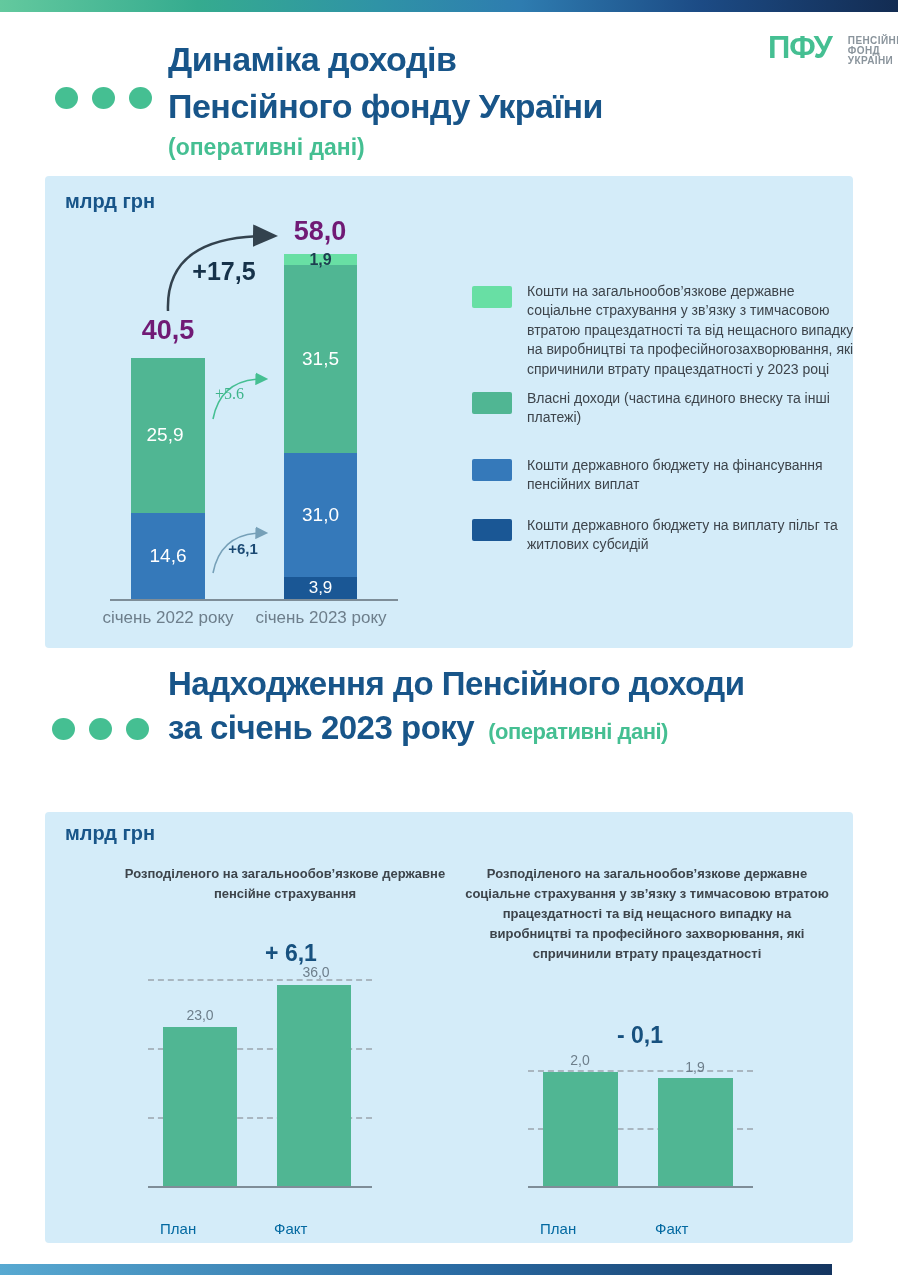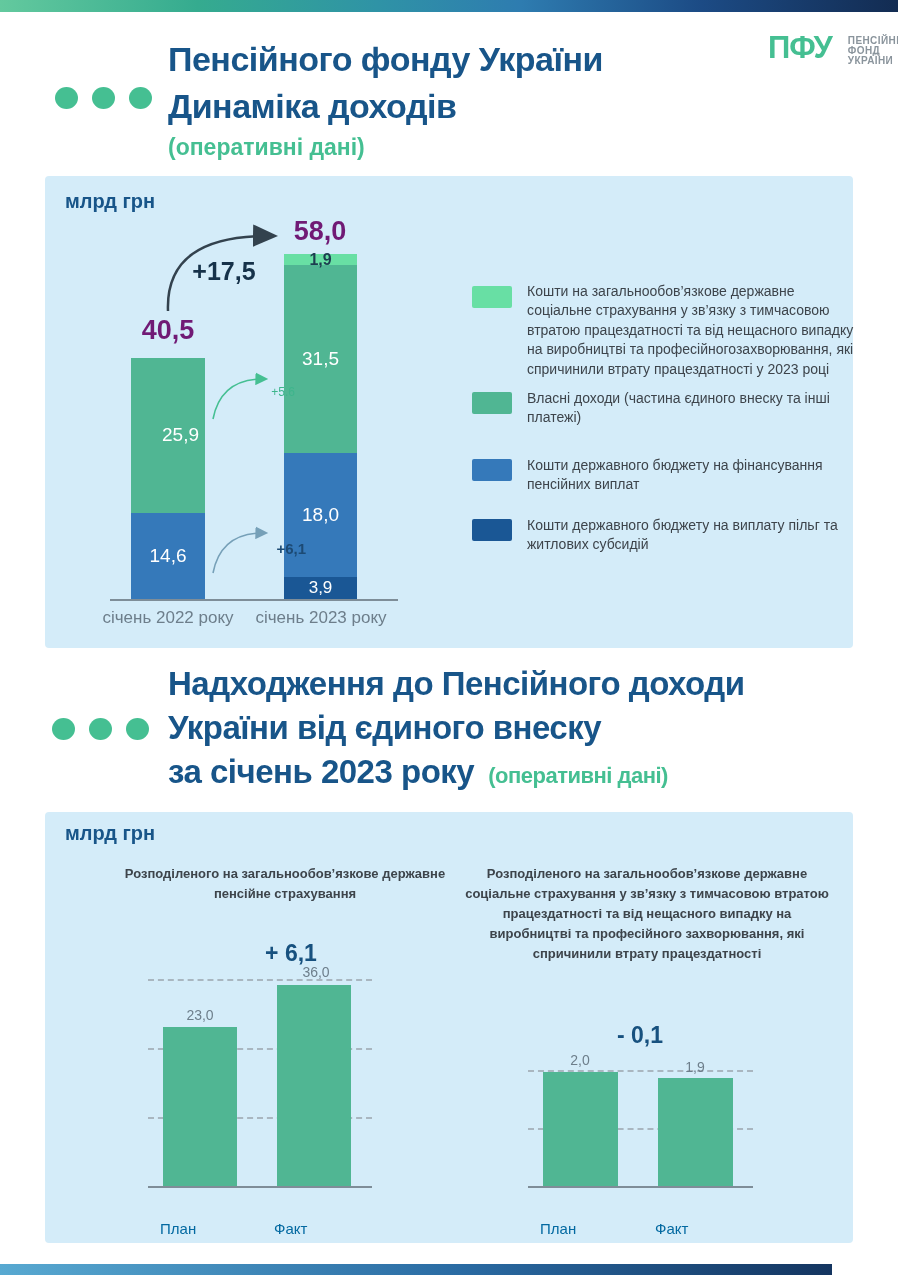--- a/index.html
+++ b/index.html
@@ -22,21 +22,21 @@
   .panel{background:#d4ecf9;border-radius:4px;}
   .unit{color:#185589;font-weight:bold;font-size:20px;}
   .c-lgreen{background:#68dfa4;}
   .c-green{background:#50b693;}
   .c-blue{background:#3579ba;}
   .c-navy{background:#1a5795;}
   .seg-label{color:#ffffff;font-size:19px;text-align:center;}
   .seg-label-dark{color:#1d3d50;font-size:16px;text-align:center;font-weight:bold;}
   .total{color:#701a75;font-weight:bold;font-size:27px;text-align:center;}
   .delta-main{color:#16324a;font-weight:bold;font-size:25px;text-align:center;}
-  .delta-green{color:#3eb58c;font-size:12px;text-align:right;}
+  .delta-green{color:#3eb58c;font-size:16px;text-align:left;font-family:Liberation Serif, serif;}
   .delta-blue{color:#1c4a74;font-weight:bold;font-size:15px;text-align:center;}
   .axis{background:#7e8d98;height:2px;}
   .cat{color:#6d7e8b;font-size:17px;text-align:center;}
   .cat-sm{color:#0369a1;font-size:15px;margin-top:24px;}
   .legend-text{color:#3d444b;font-size:14px;line-height:19.4px;}
   .swatch{width:40px;height:22px;border-radius:2px;}
   .b-title{color:#3d444b;font-weight:bold;font-size:13px;line-height:20px;text-align:center;}
   .b-delta{color:#17517f;font-weight:bold;font-size:23px;text-align:center;}
   .gridline{border-top:2px dashed #a9b6c0;height:0;}
   .vlabel{color:#6d7e8b;font-size:14px;text-align:center;}
@@ -47,22 +47,22 @@
 
 <div class="page">
 
   <div class="abs top-bar"></div>
 
   <div class="abs" style="left:55px;top:87px;">
     <span class="dot"></span><span class="dot"></span><span class="dot"></span>
   </div>
 
   <div class="abs h1" style="left:168px;top:36px;">
+    <div>Динаміка доходів</div>
     <div>Пенсійного фонду України</div>
-    <div>Динаміка доходів</div>
   </div>
   <div class="abs subtitle" style="left:168px;top:134px;">(оперативні дані)</div>
 
   <div class="abs logo" style="left:768px;top:33px;">
     <span class="logo-abbr">ПФУ</span>
     <span class="logo-name">
       <div>ПЕНСІЙНИЙ</div>
       <div>ФОНД</div>
       <div>УКРАЇНИ</div>
     </span>
@@ -95,27 +95,27 @@
     <div class="abs c-lgreen" style="left:239px;top:78px;width:73px;height:11px;"></div>
     <div class="abs c-green" style="left:239px;top:89px;width:73px;height:188px;"></div>
     <div class="abs c-blue" style="left:239px;top:277px;width:73px;height:124px;"></div>
     <div class="abs c-navy" style="left:239px;top:401px;width:73px;height:23px;"></div>
 
     <div class="abs total" style="left:63px;top:139px;width:120px;">40,5</div>
     <div class="abs total" style="left:215px;top:40px;width:120px;">58,0</div>
 
     <div class="abs delta-main" style="left:119px;top:81px;width:120px;">+17,5</div>
     <div class="abs delta-green" style="left:170px;top:209px;width:80px;">+5.6</div>
-    <div class="abs delta-blue" style="left:181px;top:364px;width:80px;text-align:right;">+6,1</div>
+    <div class="abs delta-blue" style="left:158px;top:364px;width:80px;">+6,1</div>
 
-    <div class="abs seg-label" style="left:86px;top:248px;width:68px;text-align:right;">25,9</div>
+    <div class="abs seg-label" style="left:86px;top:248px;width:68px;">25,9</div>
     <div class="abs seg-label" style="left:86px;top:369px;width:74px;">14,6</div>
     <div class="abs seg-label-dark" style="left:239px;top:75px;width:73px;">1,9</div>
     <div class="abs seg-label" style="left:239px;top:172px;width:73px;">31,5</div>
-    <div class="abs seg-label" style="left:239px;top:328px;width:73px;">18,0</div>
+    <div class="abs seg-label" style="left:239px;top:328px;width:73px;">31,0</div>
     <div class="abs seg-label" style="left:239px;top:402px;width:73px;font-size:17px;">3,9</div>
 
     <div class="abs axis" style="left:65px;top:423px;width:288px;"></div>
     <div class="abs cat" style="left:43px;top:432px;width:160px;">січень 2022 року</div>
     <div class="abs cat" style="left:196px;top:432px;width:160px;">січень 2023 року</div>
 
     <div class="abs swatch c-lgreen" style="left:427px;top:110px;"></div>
     <div class="abs legend-text" style="left:482px;top:106px;width:332px;">Кошти на загальнообов’язкове державне соціальне страхування у зв’язку з тимчасовою втратою працездатності та від нещасного випадку на виробництві та професійногозахворювання, які спричинили втрату працездатності у 2023 році</div>
 
     <div class="abs swatch c-green" style="left:427px;top:216px;"></div>
@@ -127,21 +127,20 @@
     <div class="abs swatch c-navy" style="left:427px;top:343px;"></div>
     <div class="abs legend-text" style="left:482px;top:340px;width:332px;">Кошти державного бюджету на виплату пільг та житлових субсидій</div>
   </section>
 
   <div class="abs" style="left:52px;top:718px;">
     <span class="dot"></span><span class="dot"></span><span class="dot"></span>
   </div>
 
   <div class="abs h2" style="left:168px;top:662px;">
     <div>Надходження до Пенсійного доходи</div>
-    <div>України від єдиного внеску</div>
     <div class="t2row">
       <span>за січень 2023 року</span>
       <span class="subtitle2">(оперативні дані)</span>
     </div>
   </div>
 
   <section class="abs panel" style="left:45px;top:812px;width:808px;height:431px;">
 
     <div class="abs unit" style="left:20px;top:10px;">млрд грн</div>
 

